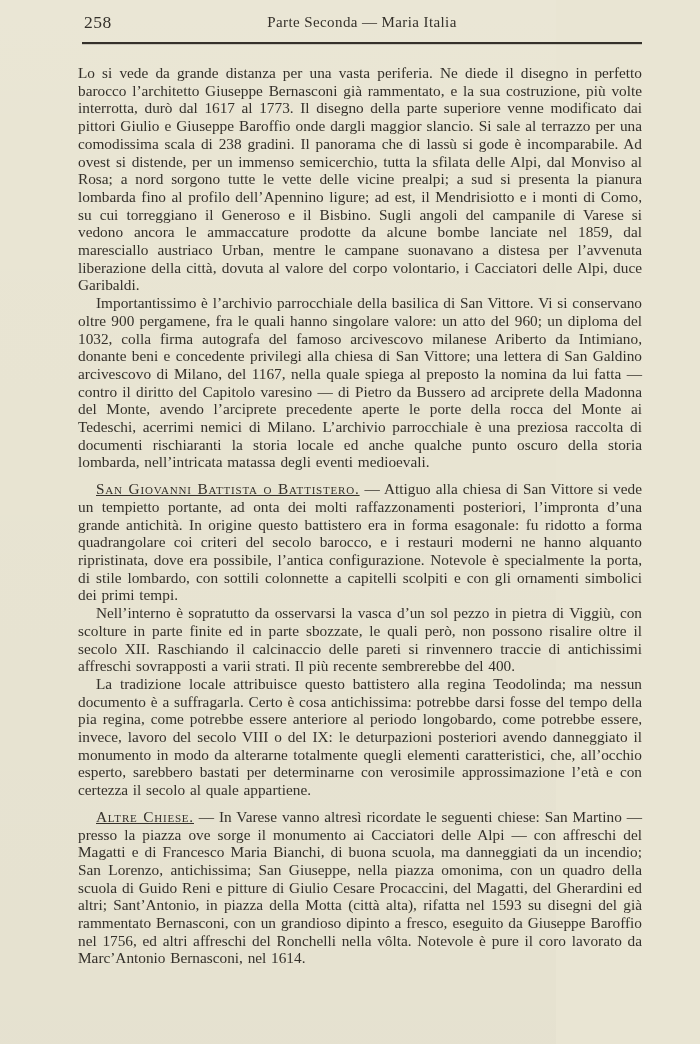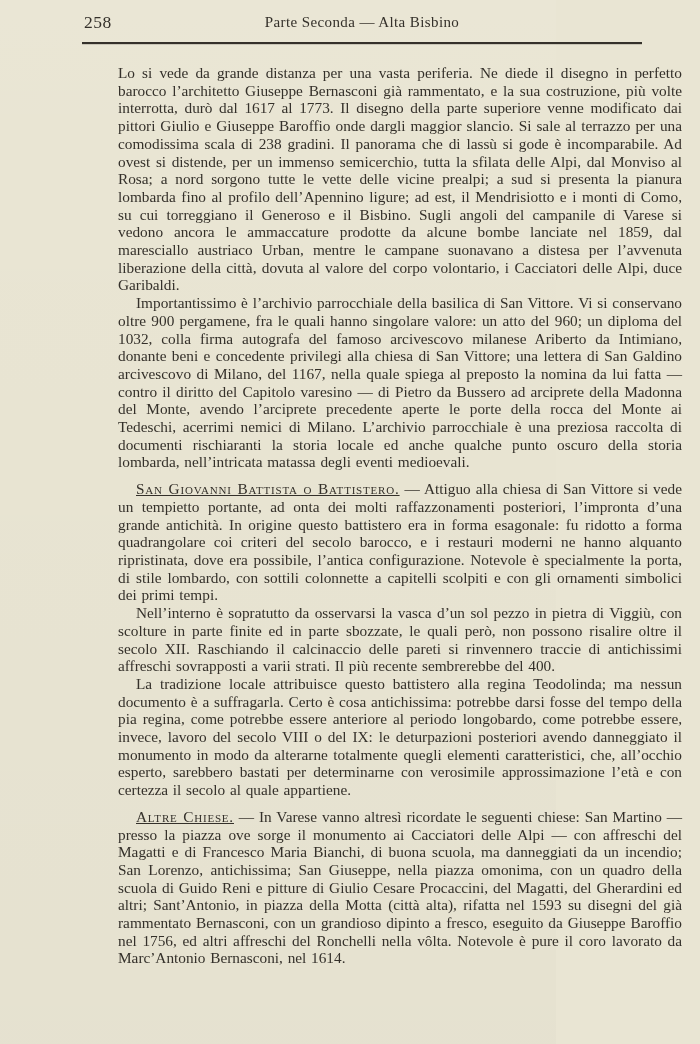--- a/index.html
+++ b/index.html
@@ -58,39 +58,38 @@
   .text-block {
     position: absolute;
     top: 64px;
     left: 78px;
     width: 564px;
     font-size: 15.3px;
     line-height: 17.7px;
     text-align: justify;
     text-justify: inter-word;
     word-spacing: 0.06em;
-    margin-left: 40px;
   }
   .para { text-indent: 18px; }
   .para.no-indent { text-indent: 0; }
   .para.section-start { margin-top: 9px; }
   .section-lead {
     font-variant: small-caps;
     letter-spacing: 0.8px;
     text-decoration: underline;
   }
 </style>
 </head>
 <body>
 
 <div class="page">
 
   <header class="page-header">
     <span class="page-number">258</span>
-    <span class="running-title">Parte Seconda — Alta Bisbino</span>
+    <span class="running-title">Parte Seconda — Maria Italia</span>
   </header>
 
   <div class="header-rule"></div>
 
   <main class="text-block">
 
     <p class="para no-indent">Lo si vede da grande distanza per una vasta periferia. Ne diede il disegno in perfetto barocco l’architetto Giuseppe Bernasconi già rammentato, e la sua costruzione, più volte interrotta, durò dal 1617 al 1773. Il disegno della parte superiore venne modificato dai pittori Giulio e Giuseppe Baroffio onde dargli maggior slancio. Si sale al terrazzo per una comodissima scala di 238 gradini. Il panorama che di lassù si gode è incomparabile. Ad ovest si distende, per un immenso semicerchio, tutta la sfilata delle Alpi, dal Monviso al Rosa; a nord sorgono tutte le vette delle vicine prealpi; a sud si presenta la pianura lombarda fino al profilo dell’Apennino ligure; ad est, il Mendrisiotto e i monti di Como, su cui torreggiano il Generoso e il Bisbino. Sugli angoli del campanile di Varese si vedono ancora le ammaccature prodotte da alcune bombe lanciate nel 1859, dal maresciallo austriaco Urban, mentre le campane suonavano a distesa per l’avvenuta liberazione della città, dovuta al valore del corpo volontario, i Cacciatori delle Alpi, duce Garibaldi.</p>
 
     <p class="para">Importantissimo è l’archivio parrocchiale della basilica di San Vittore. Vi si conservano oltre 900 pergamene, fra le quali hanno singolare valore: un atto del 960; un diploma del 1032, colla firma autografa del famoso arcivescovo milanese Ariberto da Intimiano, donante beni e concedente privilegi alla chiesa di San Vittore; una lettera di San Galdino arcivescovo di Milano, del 1167, nella quale spiega al preposto la nomina da lui fatta — contro il diritto del Capitolo varesino — di Pietro da Bussero ad arciprete della Madonna del Monte, avendo l’arciprete precedente aperte le porte della rocca del Monte ai Tedeschi, acerrimi nemici di Milano. L’archivio parrocchiale è una preziosa raccolta di documenti rischiaranti la storia locale ed anche qualche punto oscuro della storia lombarda, nell’intricata matassa degli eventi medioevali.</p>
 

